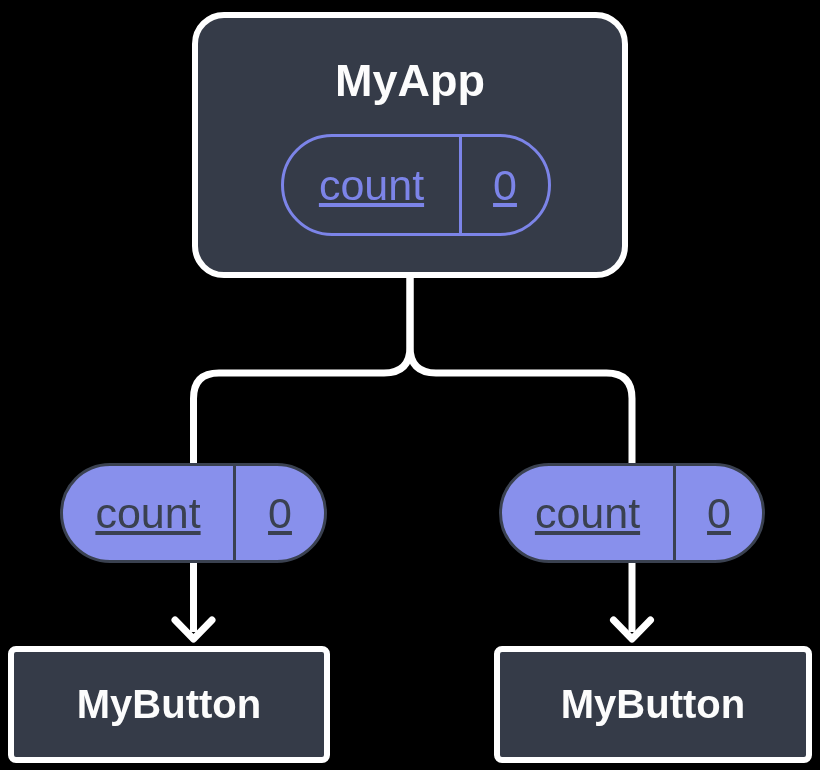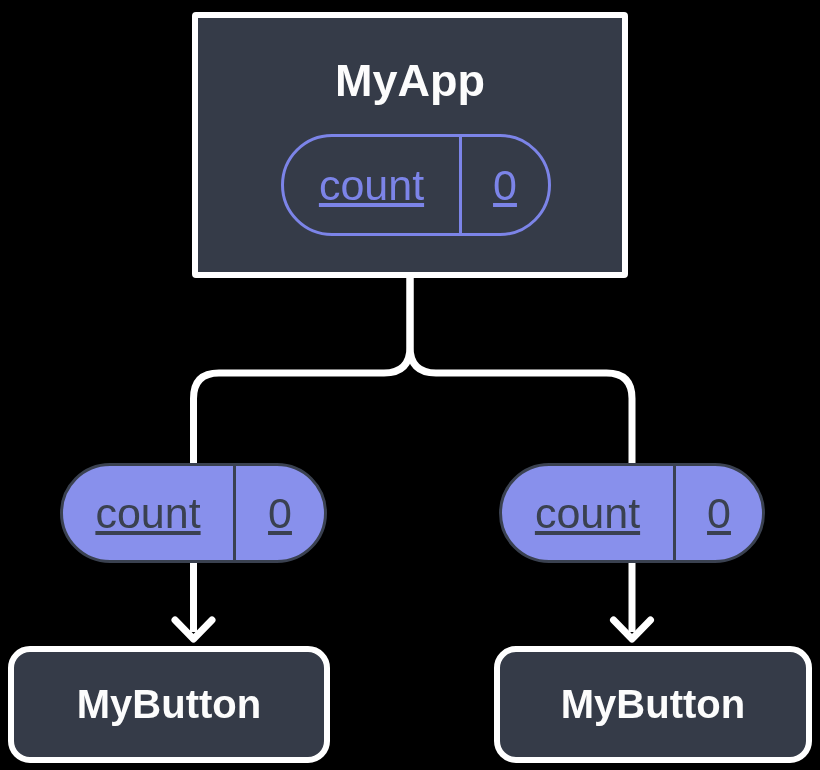--- a/index.html
+++ b/index.html
@@ -34,21 +34,21 @@
   .node {
     position: absolute;
     box-sizing: border-box;
     background: var(--node-fill, #353B48);
     border: 6px solid var(--node-border, #fff);
     z-index: 2;
   }
   .node-root {
     left: 192px; top: 12px;
     width: 436px; height: 266px;
-    border-radius: 4px;
+    border-radius: 32px;
   }
   .node-title {
     color: var(--title-text, #FCFCFC);
     font-weight: 600;
     text-align: center;
   }
   .node-root .node-title {
     position: absolute;
     left: 0; right: 0; top: 36px;
     font-size: 45px;
@@ -93,21 +93,21 @@
     width: 173px;
     border-right: 3px solid var(--pill-dark, #3A4150);
   }
   .pill-solid .cell-value { flex: 1; }
   .pill-left  { left: 60px;  top: 463px; }
   .pill-right { left: 499px; top: 463px; width: 266px; }
   .pill-right .cell-name { width: 174px; }
   .node-child {
     width: 322px; height: 117px;
     top: 646px;
-    border-radius: 22px;
+    border-radius: 8px;
     display: flex;
     align-items: center;
     justify-content: center;
   }
   .node-child .node-title { font-size: 40px; }
   .node-child-left  { left: 8px; }
   .node-child-right { left: 494px; width: 318px; }
 </style>
 </head>
 <body>

